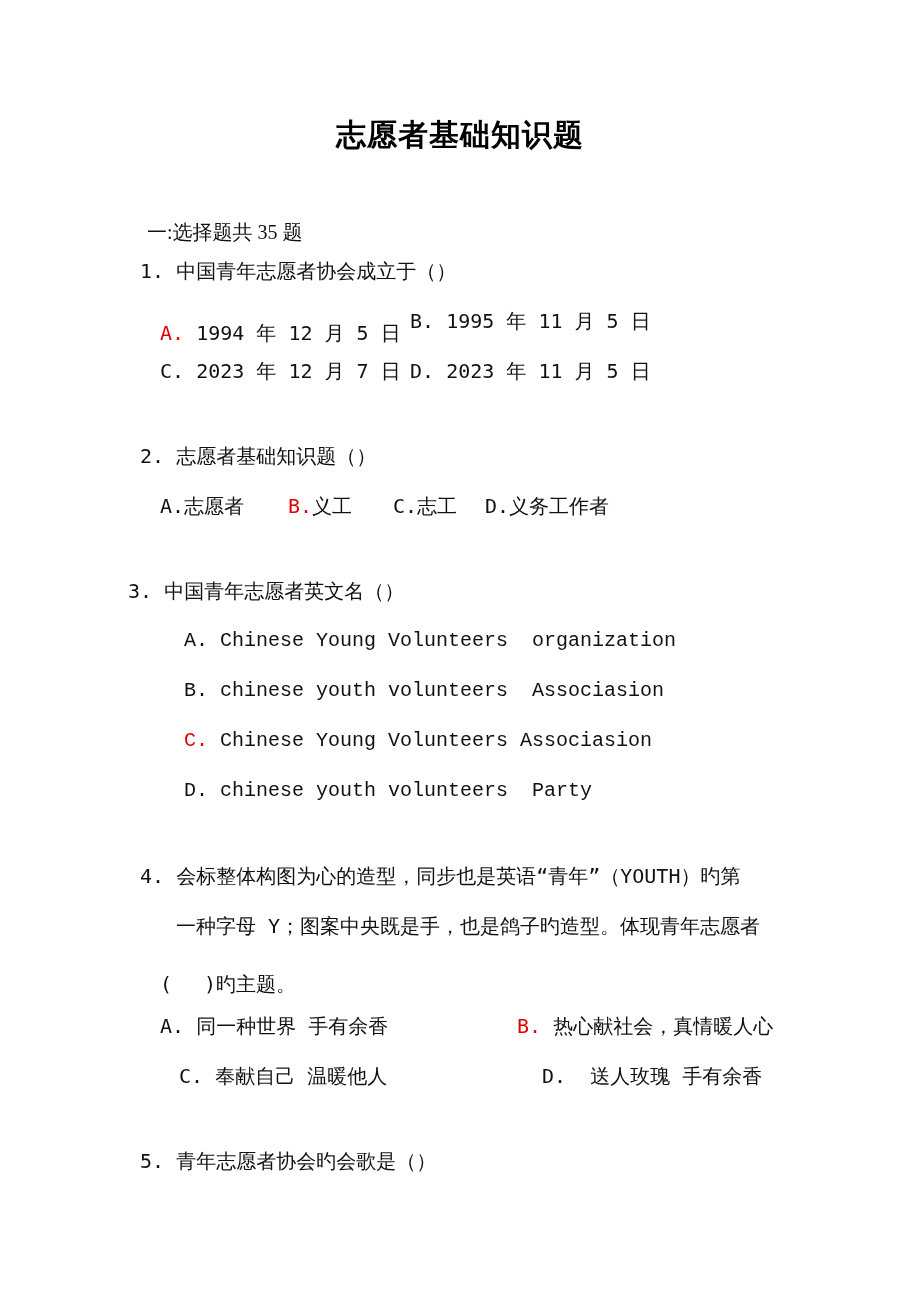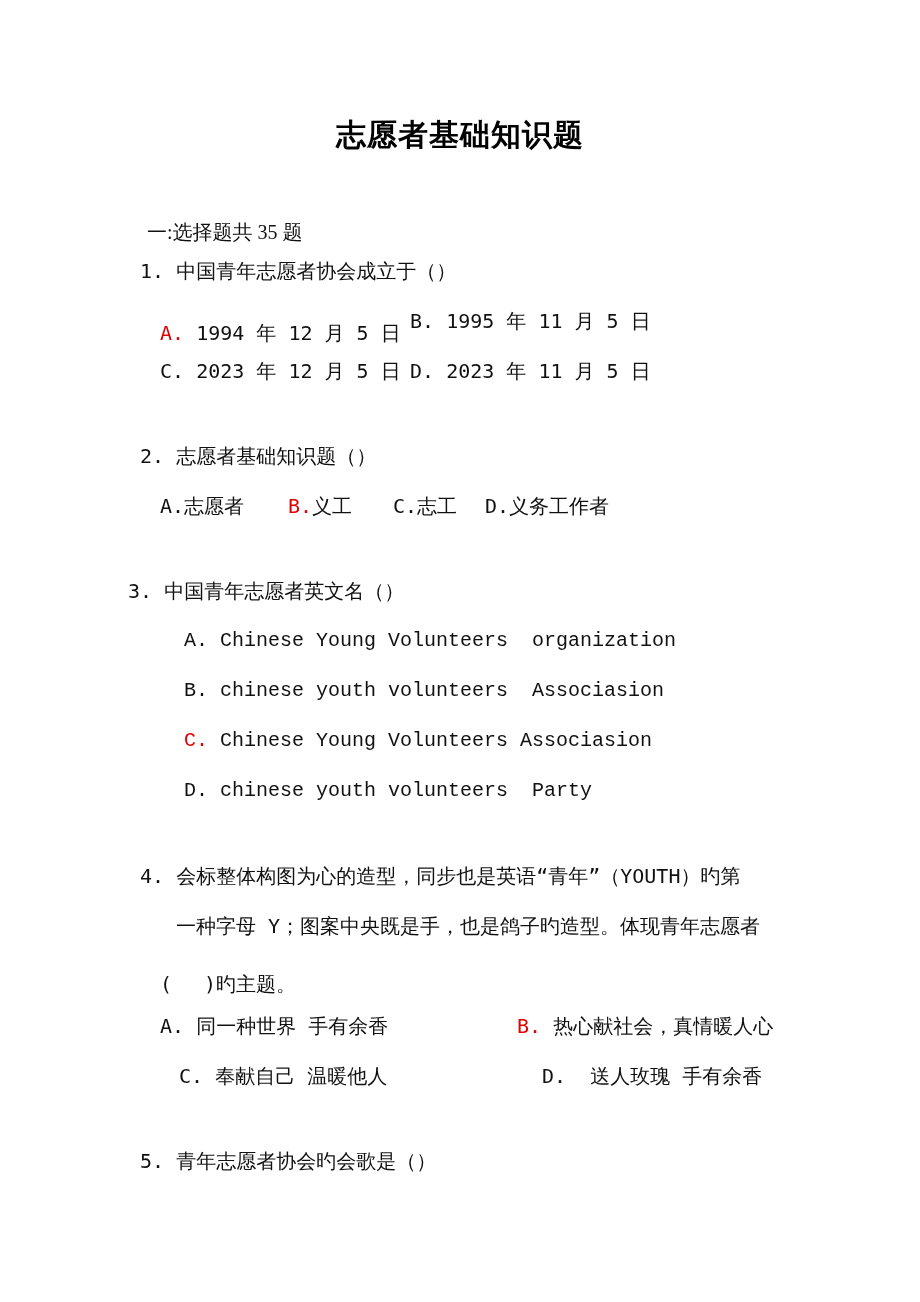--- a/index.html
+++ b/index.html
@@ -21,21 +21,21 @@
 <div class="page">
 
   <div class="title">志愿者基础知识题</div>
 
   <div class="line serif" style="left:147px; top:207px;">一:选择题共 35 题</div>
 
   <div>
     <div class="line" style="left:140px; top:257px;"><span>1.</span> <span>中国青年志愿者协会成立于（）</span></div>
     <div class="opt" style="left:160px; top:307px;margin-top:12px;"><span class="answer" style="color: rgb(224, 0, 0);">A.</span> <span>1994 年 12 月 5 日</span></div>
     <div class="opt" style="left:410px; top:307px;"><span class="key">B.</span> <span>1995 年 11 月 5 日</span></div>
-    <div class="opt" style="left:160px; top:357px;"><span class="key">C.</span> <span>2023 年 12 月 5 日</span></div>
+    <div class="opt" style="left:160px; top:357px;"><span class="key">C.</span> <span>2023 年 12 月 7 日</span></div>
     <div class="opt" style="left:410px; top:357px;"><span class="key">D.</span> <span>2023 年 11 月 5 日</span></div>
   </div>
 
   <div>
     <div class="line" style="left:140px; top:442px;"><span>2.</span> <span>志愿者基础知识题（）</span></div>
     <div class="opt" style="left:160px; top:492px;"><span class="key">A.</span><span>志愿者</span></div>
     <div class="opt" style="left:288px; top:492px;"><span class="answer" style="color: rgb(224, 0, 0);">B.</span><span>义工</span></div>
     <div class="opt" style="left:393px; top:492px;"><span class="key">C.</span><span>志工</span></div>
     <div class="opt" style="left:485px; top:492px;"><span class="key">D.</span><span>义务工作者</span></div>
   </div>

